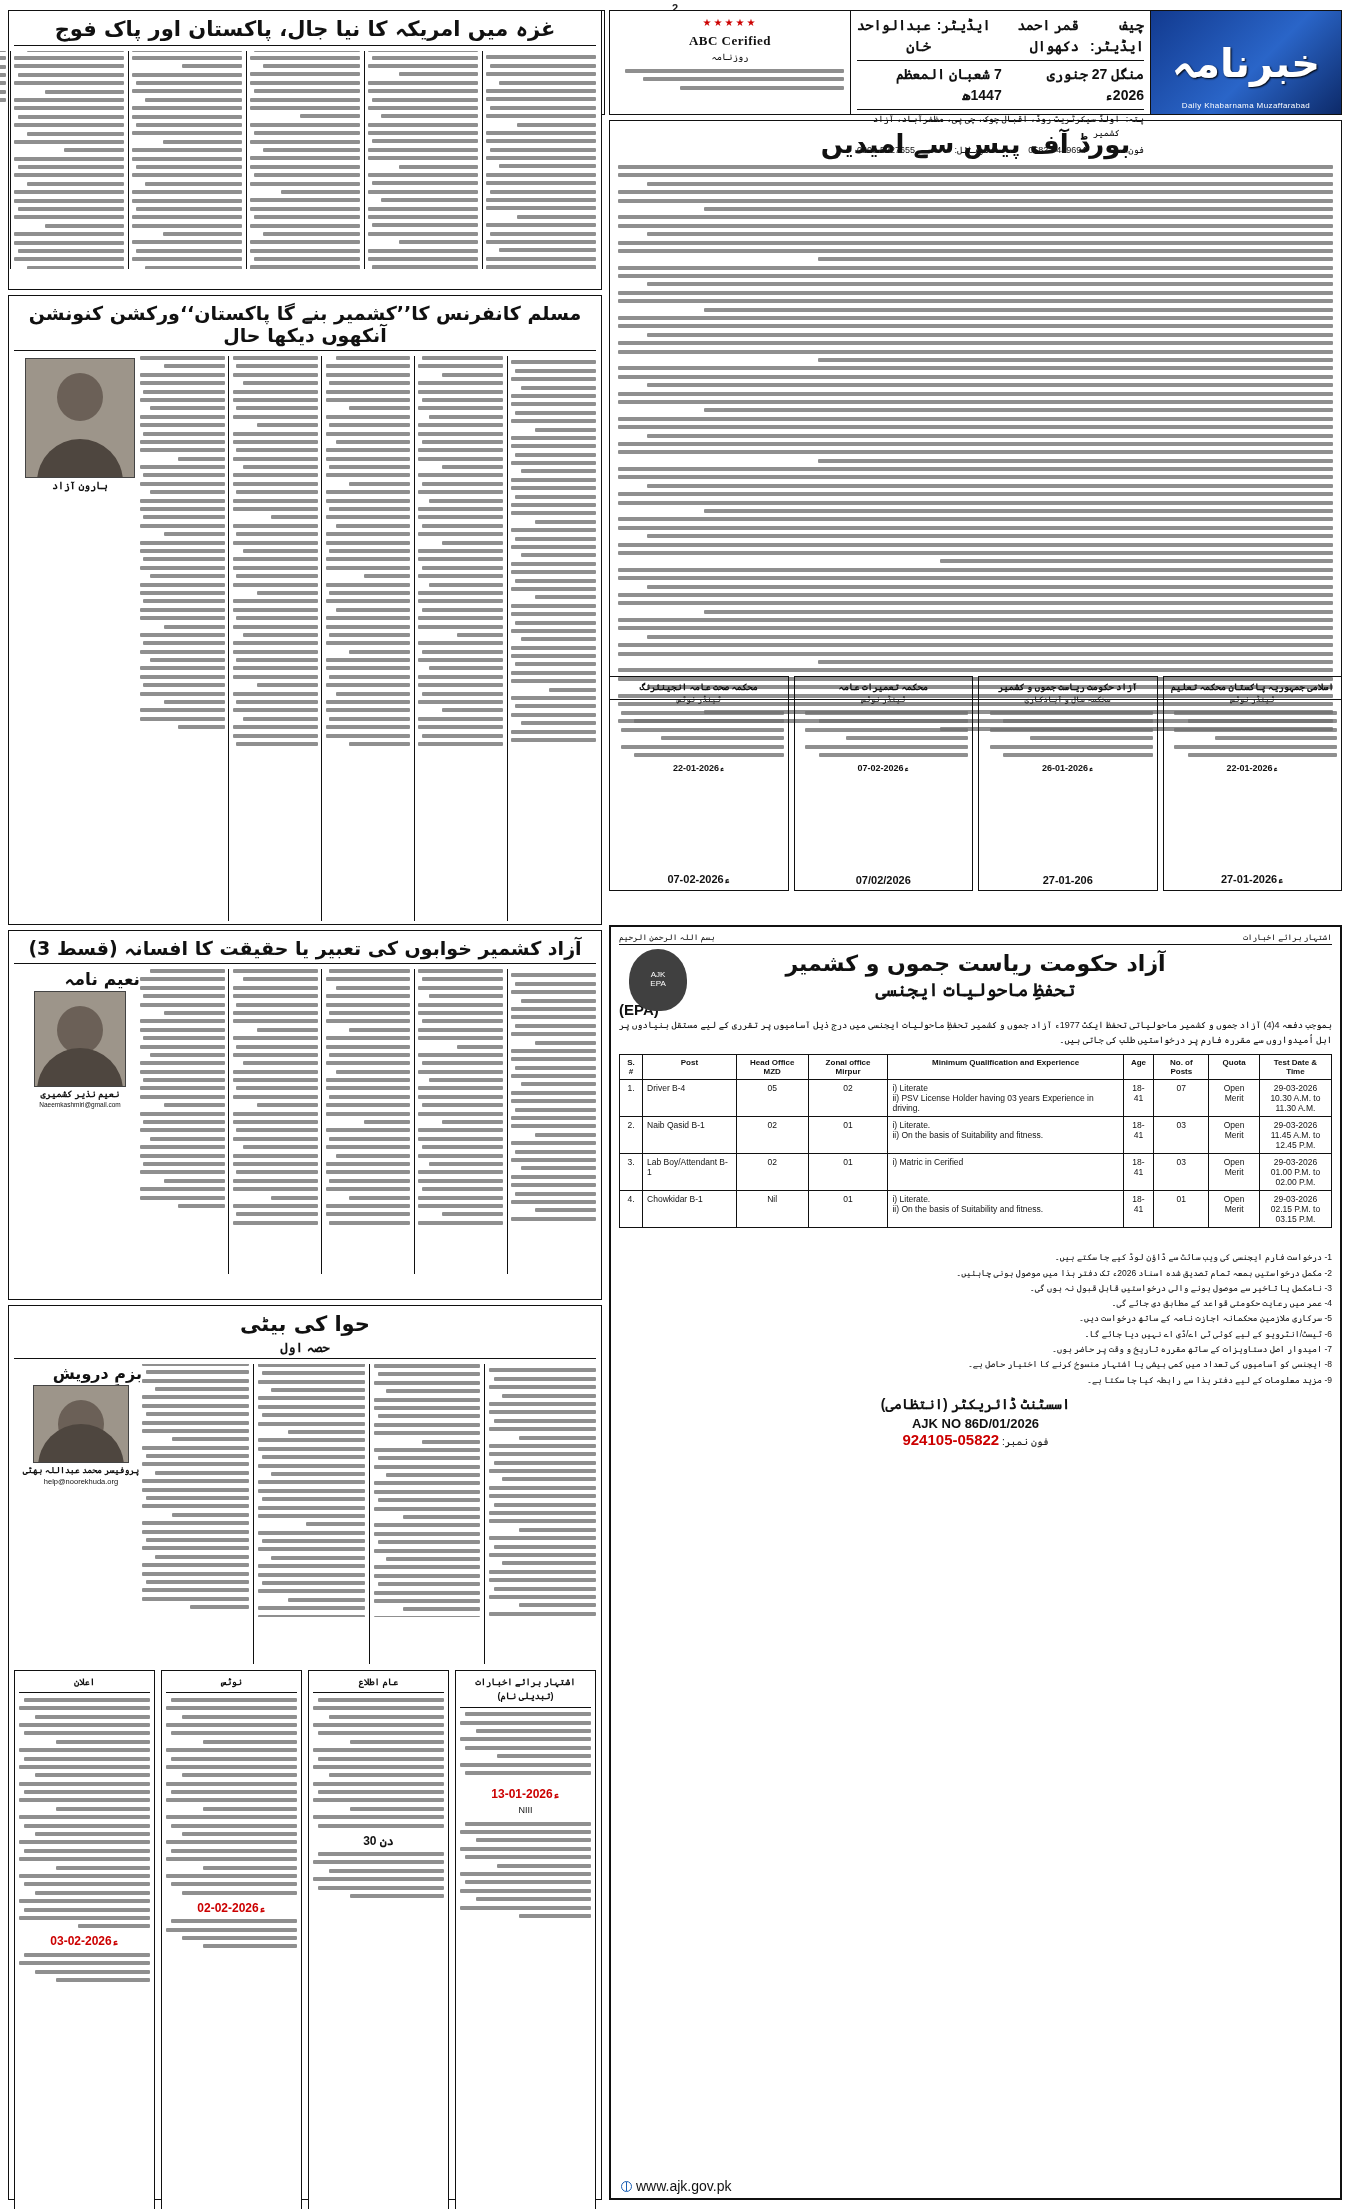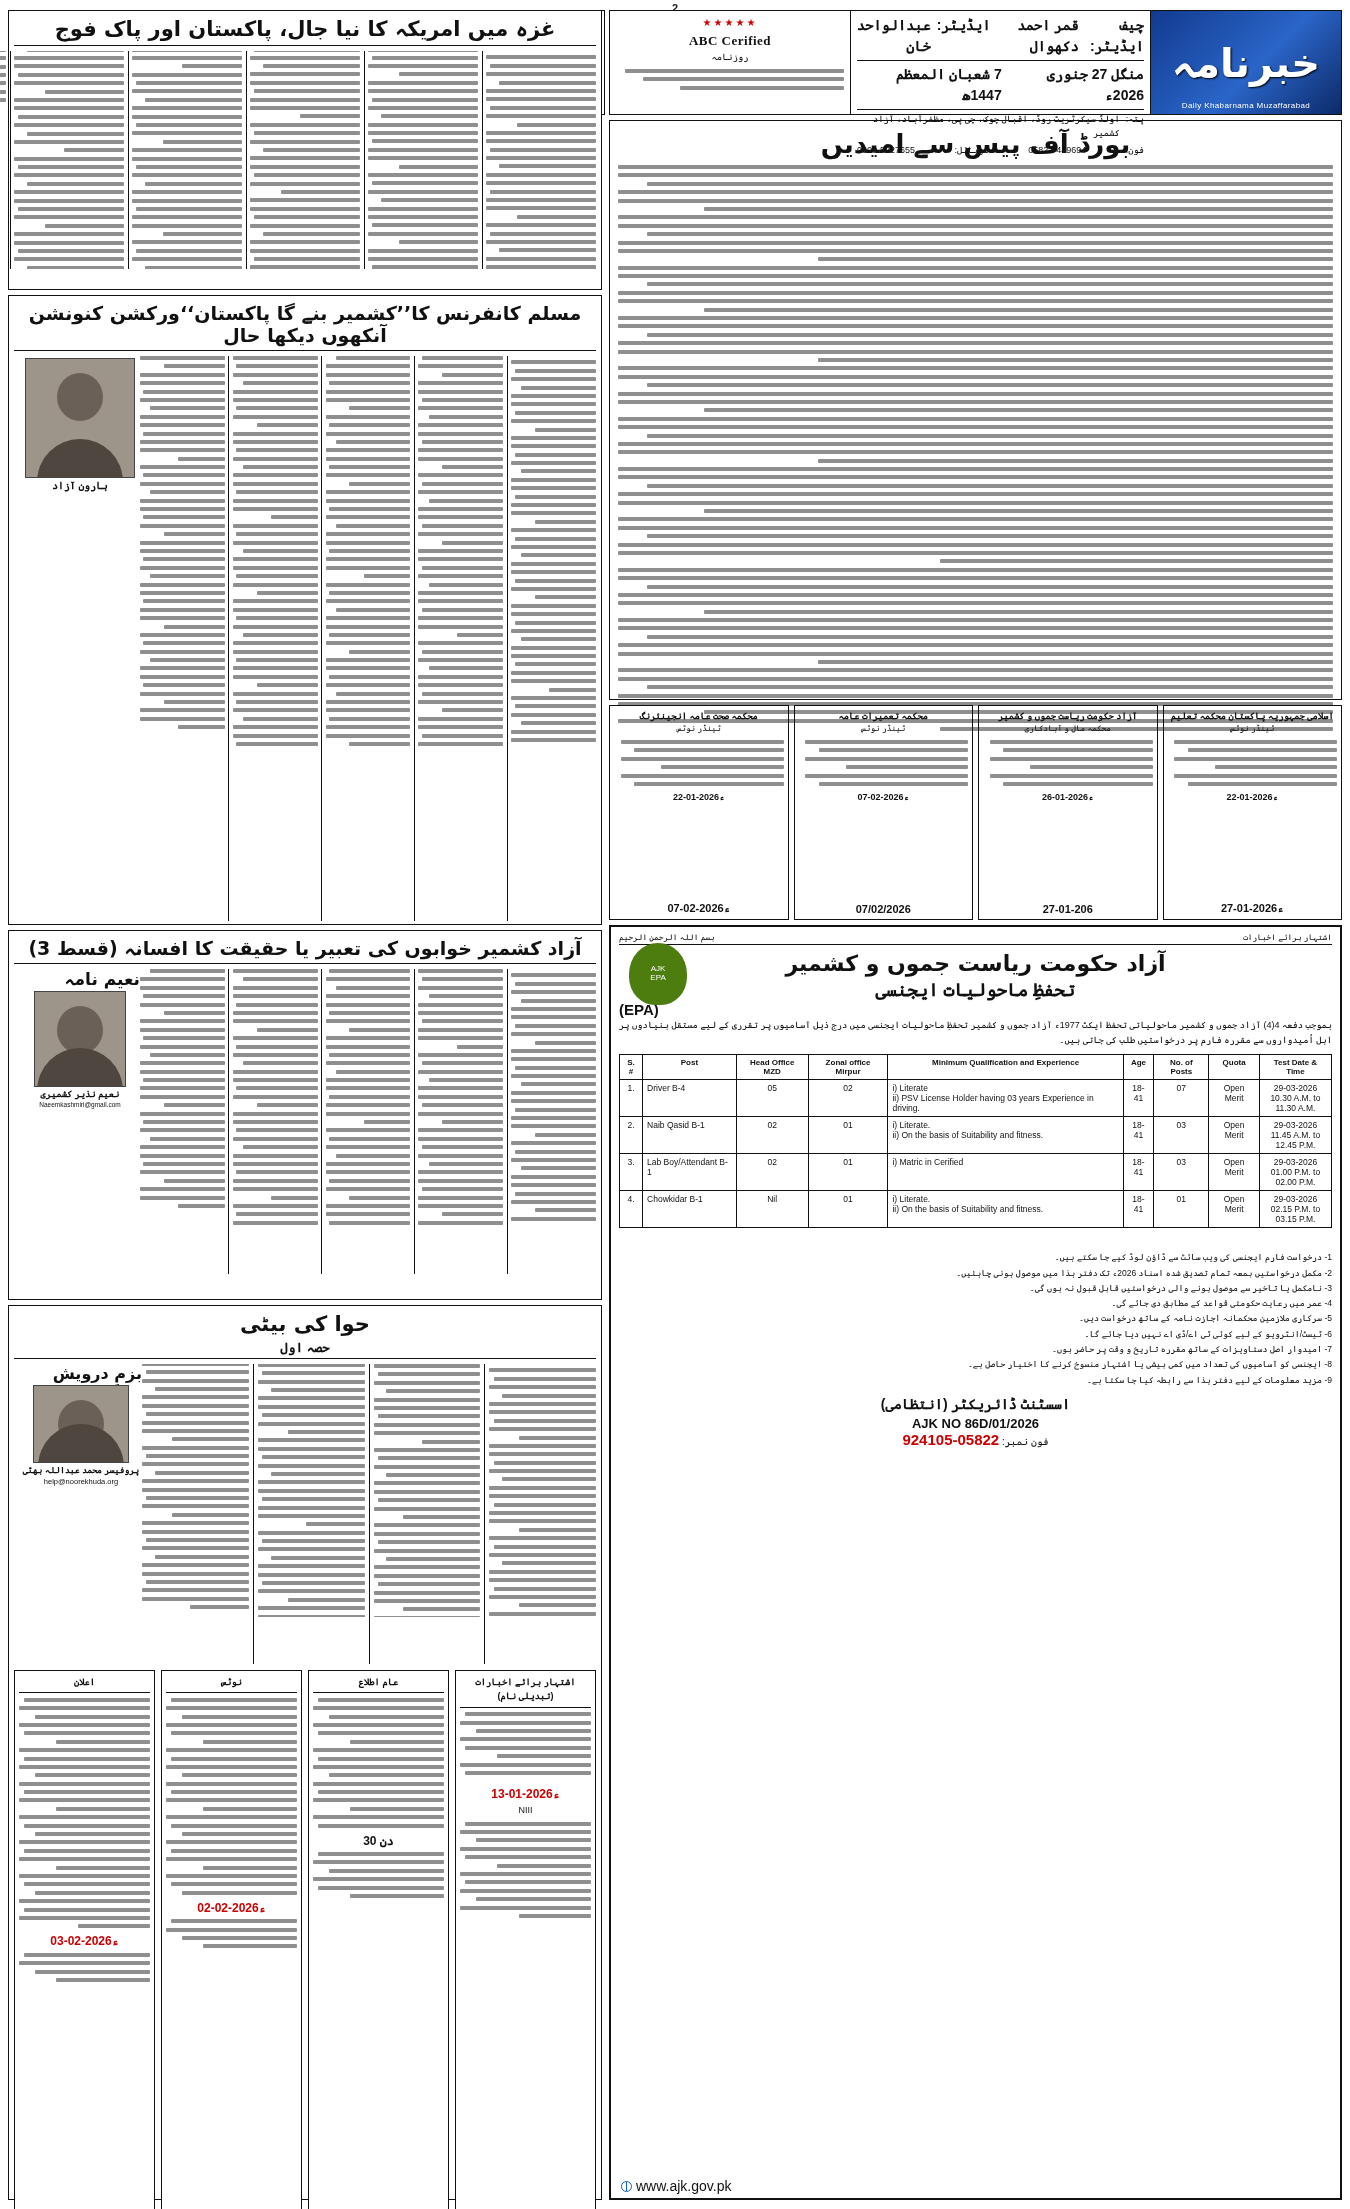--- a/index.html
+++ b/index.html
@@ -93,21 +93,21 @@
     border:1px solid #111; padding:6px 8px;
   }
   .editorial h2 {
     margin:2px 0 6px; font-size:26px; text-align:center; direction:rtl;
     font-family:"DejaVu Sans",sans-serif;
   }
   .editorial .body { direction:rtl; }
 
   
   .tenders {
-    position:absolute; top:705px; right:8px; width:733px; height:215px;
+    position:absolute; top:676px; right:8px; width:733px; height:215px;
     display:flex; gap:5px; flex-direction:row;
   }
   .tender {
     flex:1; border:1px solid #111; padding:4px; direction:rtl;
     font-size:8px; text-align:center; position:relative;
   }
   .tender .t-h { font-size:9px; font-weight:bold; line-height:1.35; }
   .tender .t-sub { font-size:8px; line-height:1.35; margin-top:2px; }
   .tender .t-date {
     position:absolute; bottom:4px; left:0; right:0; text-align:center;
@@ -130,22 +130,22 @@
   }
   .epa .org2 { text-align:center; font-size:18px; font-weight:bold; }
   .epa .epa-en { text-align:left; font-size:15px; font-weight:bold; direction:ltr;}
   .epa .want {
     text-align:center; font-size:19px; font-weight:bold; margin:6px 0 4px;
     font-family:"DejaVu Sans",sans-serif;
   }
   .epa .want-deco { color:#1a7a3c; }
   .epa .intro { font-size:9px; line-height:1.7; text-align:justify; margin-bottom:6px;}
   .epa .emblem{
-    position:absolute; top:16px; left:18px; width:58px; height:62px;
-    border-radius:50% 50% 45% 45%; background:#4d7c0f;
+    position:absolute; top:22px; left:18px; width:58px; height:62px;
+    border-radius:50% 50% 45% 45%; background:#404040;
     display:flex; align-items:center; justify-content:center; color:#fff; font-size:8px;
     text-align:center; line-height:1.1; padding:4px;
   }
   table.jobs {
     width:100%; border-collapse:collapse; direction:ltr;
     font-size:8.5px; font-family:"Liberation Sans",sans-serif;
   }
   table.jobs th, table.jobs td {
     border:1px solid #111; padding:3px 4px; vertical-align:top;
   }

